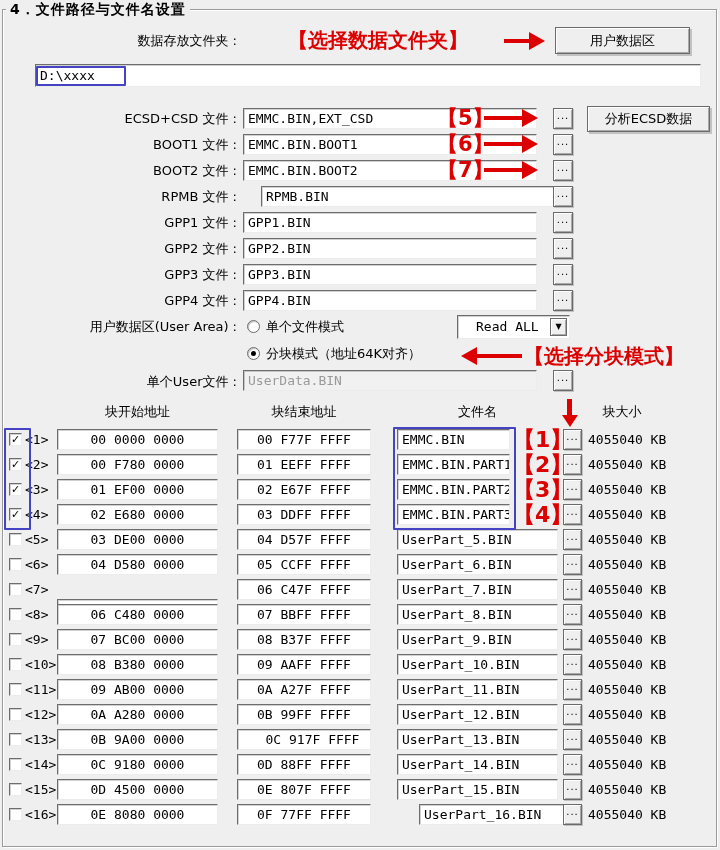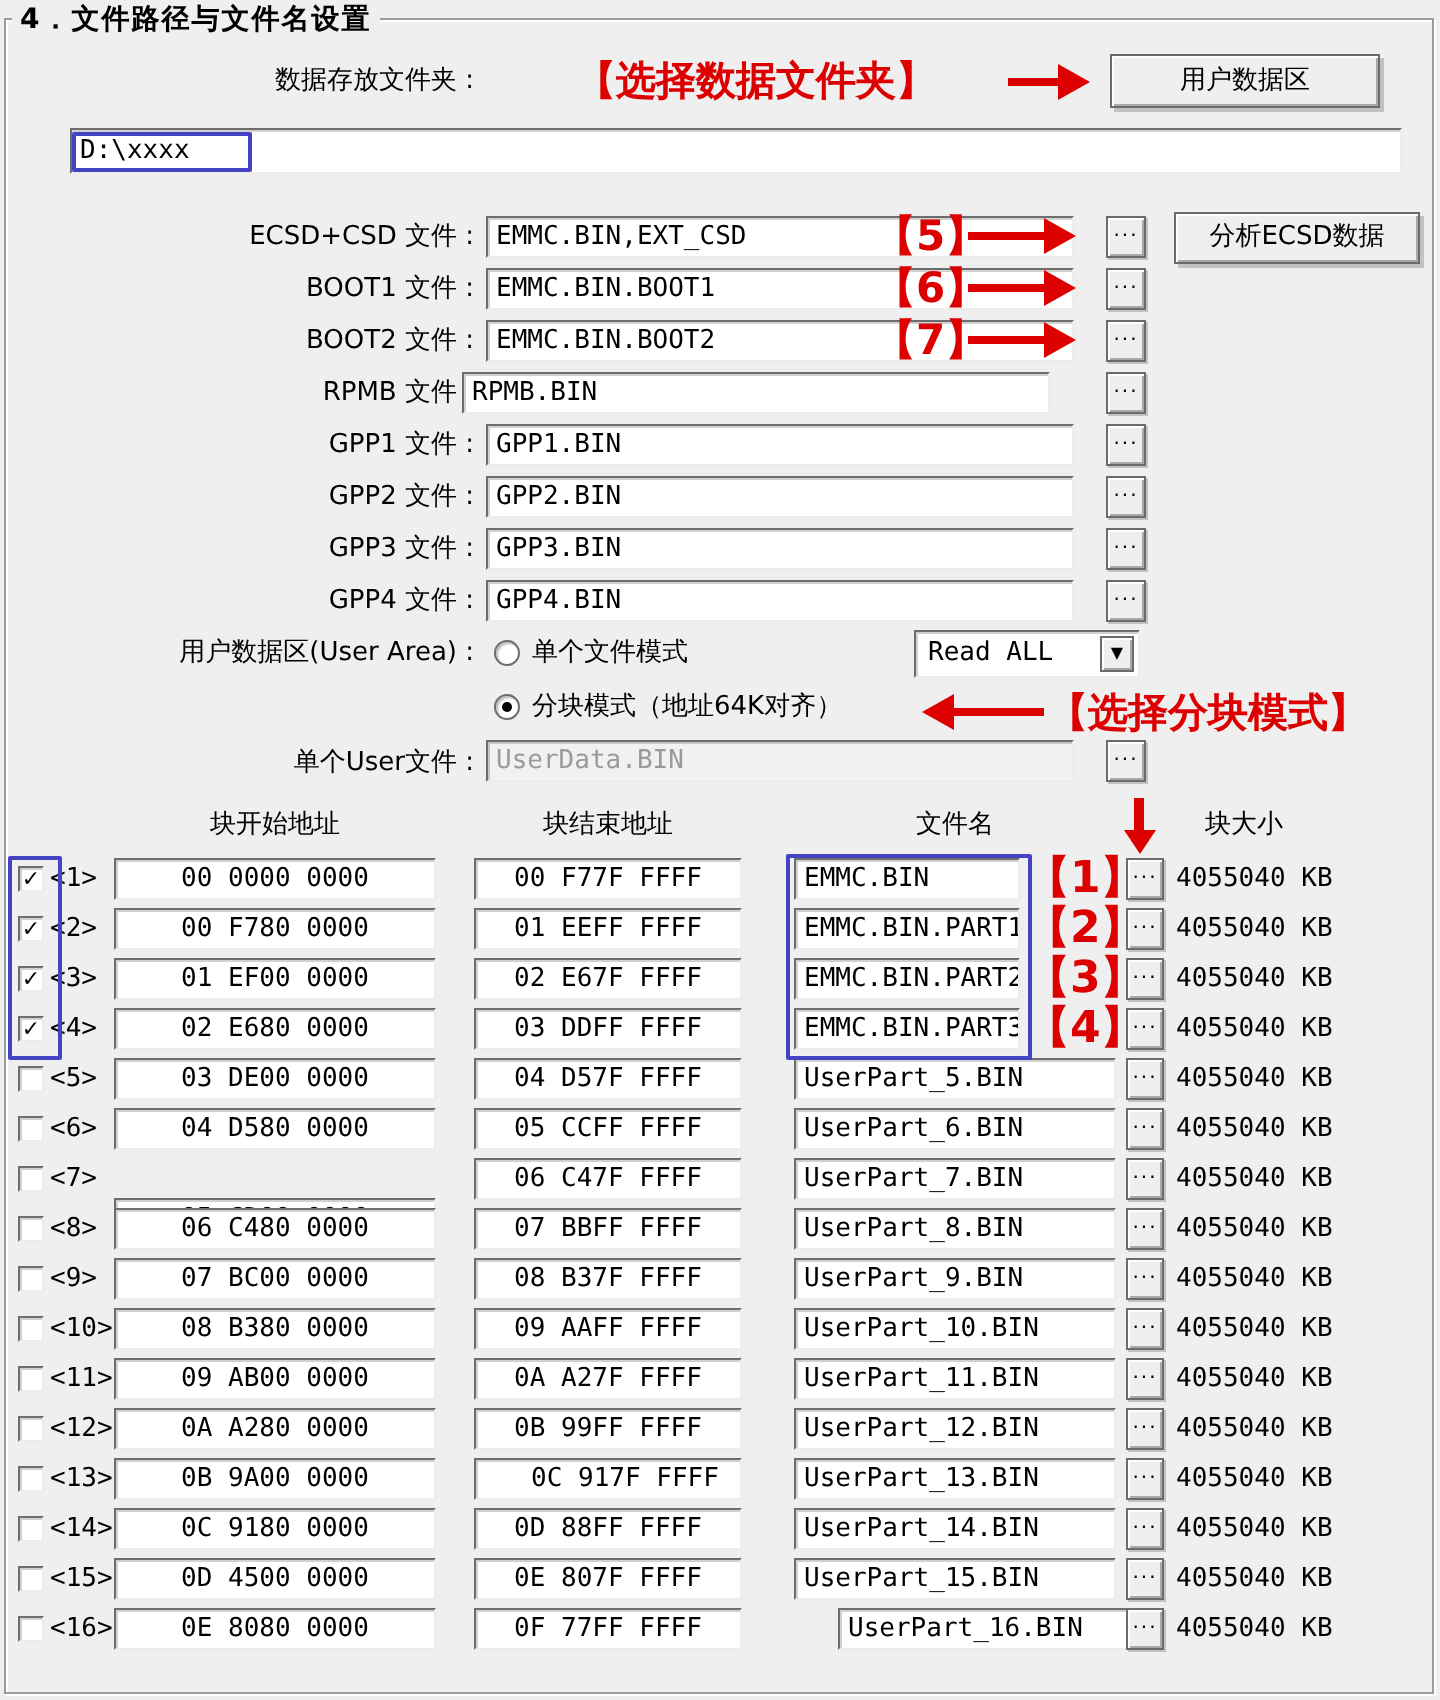--- a/index.html
+++ b/index.html
@@ -115,21 +115,21 @@
     <div class="abs sunken" style="left:243px;top:0;width:294px;height:21px;">
       <div class="field-text mono">EMMC.BIN.BOOT2</div>
     </div>
     <div class="abs red ann-num" style="left: 437px; top: -3px; display: block;">【7】</div>
     <div class="abs ar-line" style="left: 484px; top: 8px; width: 40px; display: block;"></div>
     <div class="abs ar-head-r" style="left: 522px; top: 1px; display: block;"></div>
     <div class="abs btn3d browse-btn" style="left:553px;top:0;">...</div>
   </div>
     <div class="abs file-row" style="top: 186px;">
     <div class="abs rlabel" style="left:0;top:0;">RPMB 文件 :</div>
-    <div class="abs sunken" style="left:231px;top:0;width:294px;height:21px;">
+    <div class="abs sunken" style="left:261px;top:0;width:294px;height:21px;">
       <div class="field-text mono">RPMB.BIN</div>
     </div>
 
     <div class="abs btn3d browse-btn" style="left:553px;top:0;">...</div>
   </div>
     <div class="abs file-row" style="top: 212px;">
     <div class="abs rlabel" style="left:0;top:0;">GPP1 文件 :</div>
     <div class="abs sunken" style="left:243px;top:0;width:294px;height:21px;">
       <div class="field-text mono">GPP1.BIN</div>
     </div>
@@ -161,21 +161,21 @@
     <div class="abs btn3d browse-btn" style="left:553px;top:0;">...</div>
   </div>
   </div>
 
 <div class="abs btn3d" style="left:587px;top:106px;width:123px;height:26px;line-height:24px;">分析ECSD数据</div>
 
 <div class="abs rlabel" style="left:0;top:316px;">用户数据区(User Area) :</div>
 <div class="abs radio" style="left:247px;top:320px;"></div>
 <div class="abs lbl" style="left:266px;top:316px;">单个文件模式</div>
 <div class="abs sunken" style="left:457px;top:315px;width:113px;height:24px;">
-  <div class="field-text mono" style="line-height:22px;padding-left:6px;">Read ALL</div>
+  <div class="field-text mono" style="line-height:22px;padding-left:18px;">Read ALL</div>
   <div class="combo-arrow">▼</div>
 </div>
 <div class="abs radio sel" style="left:247px;top:347px;">
     <div class="dot"></div>
   </div>
 <div class="abs lbl" style="left:266px;top:343px;">分块模式（地址64K对齐）</div>
 <div class="abs ar-head-l" style="left:461px;top:347px;"></div>
 <div class="abs ar-line" style="left:476px;top:354px;width:46px;"></div>
 <div class="abs red ann-big" style="left:524px;top:343px;">【选择分块模式】</div>
 

